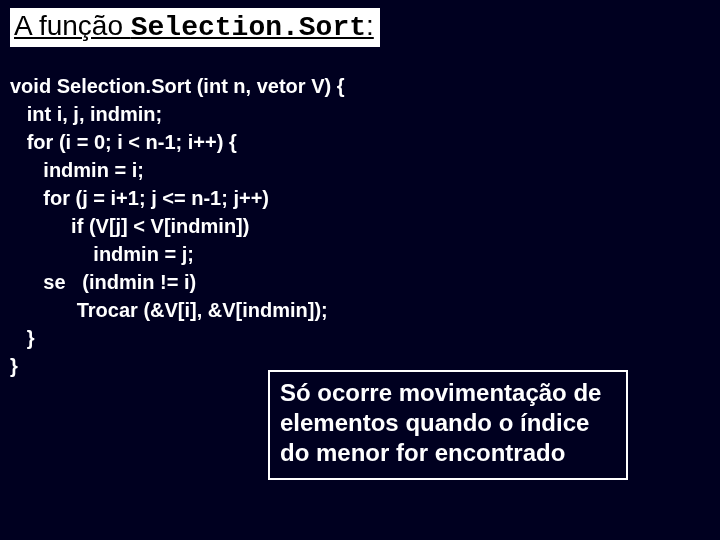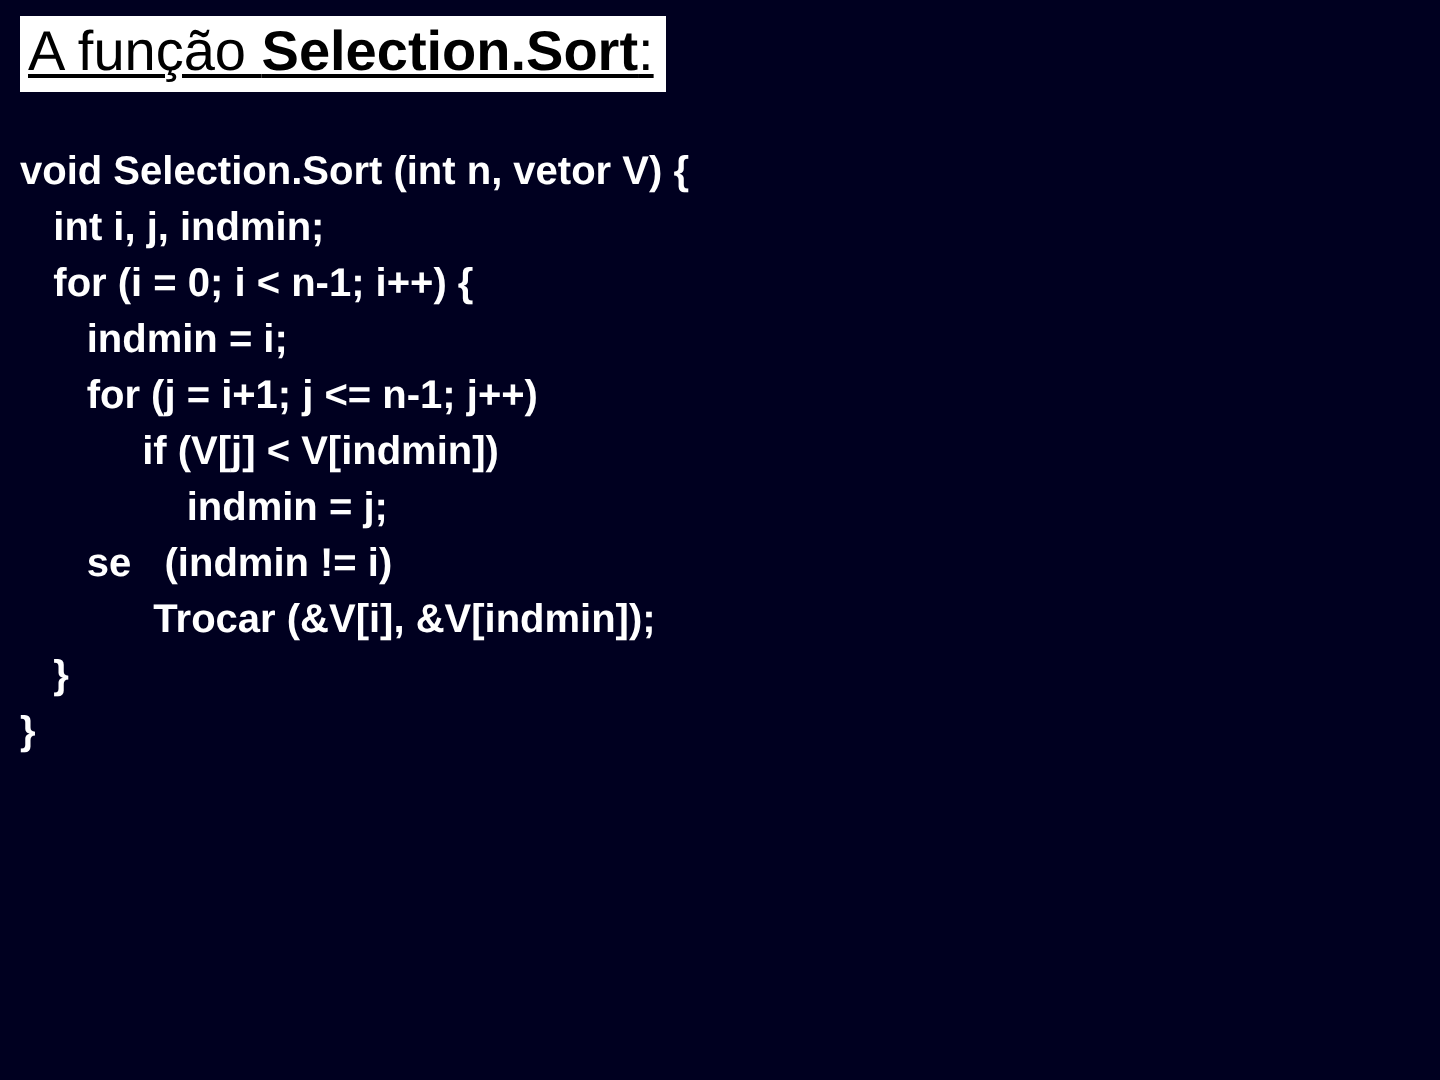--- a/index.html
+++ b/index.html
@@ -22,20 +22,21 @@
     top: 8px;
     left: 10px;
     font-size: 28px;
     color: #000;
     background: #fff;
     padding: 2px 6px 4px 4px;
     font-family: Arial, sans-serif;
   }
   .title .t-bold {
     font-weight: bold;
+    font-family: Liberation Mono, monospace;
   }
   .title-underline {
     text-decoration: underline;
   }
   .code {
     position: absolute;
     top: 72px;
     left: 10px;
     white-space: pre;
     font-family: Liberation Sans, sans-serif;
@@ -74,14 +75,17 @@
    for (i = 0; i &lt; n-1; i++) {
       indmin = i;
       for (j = i+1; j &lt;= n-1; j++)
            if (V[j] &lt; V[indmin])
                indmin = j;
       se   (indmin != i)
             Trocar (&amp;V[i], &amp;V[indmin]);
    }
 }</div>
 
+  <div class="note-box">
+    <span>Só ocorre movimentação de elementos quando o índice do menor for encontrado</span>
+  </div>
 
 </div>
 
 </body></html>

